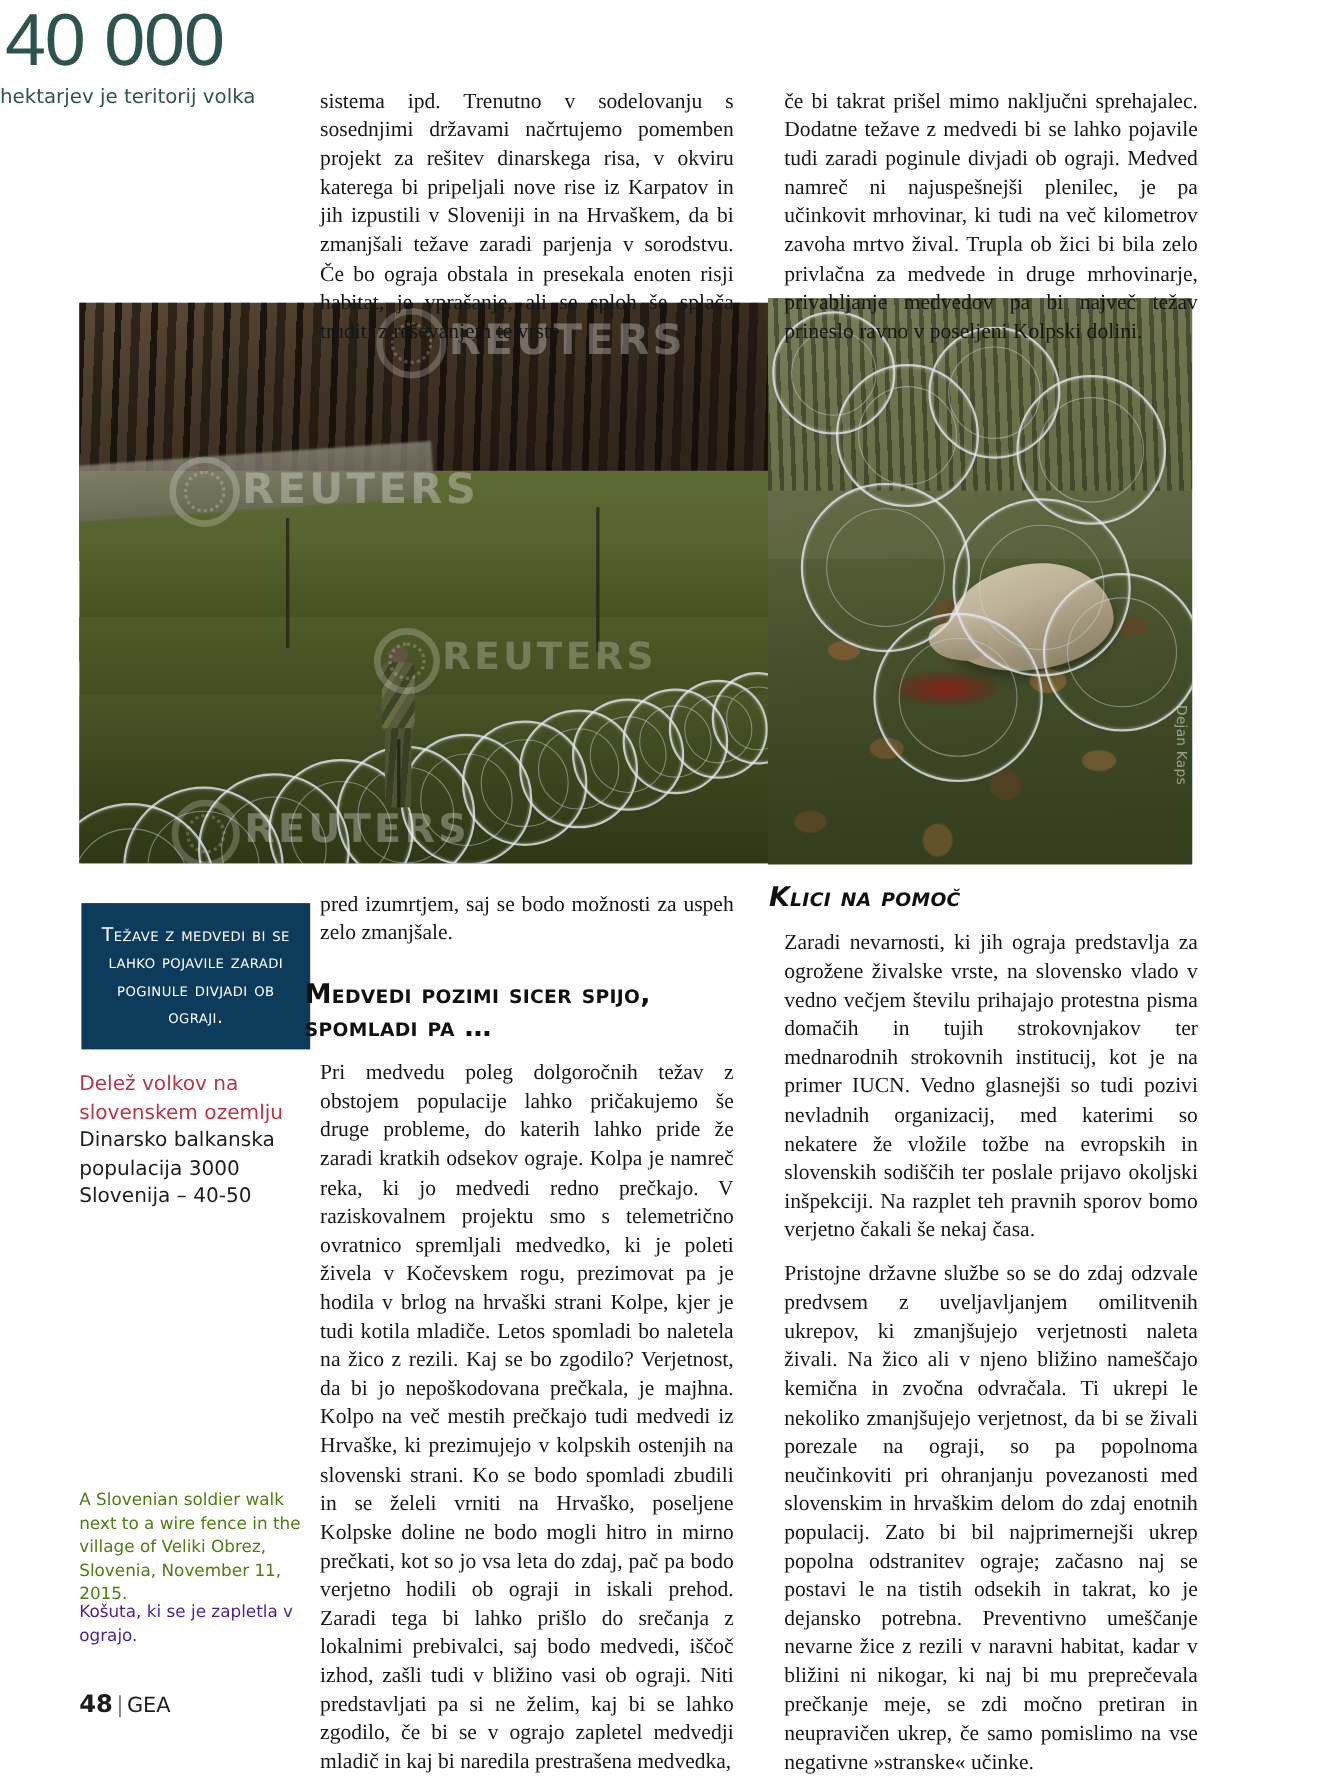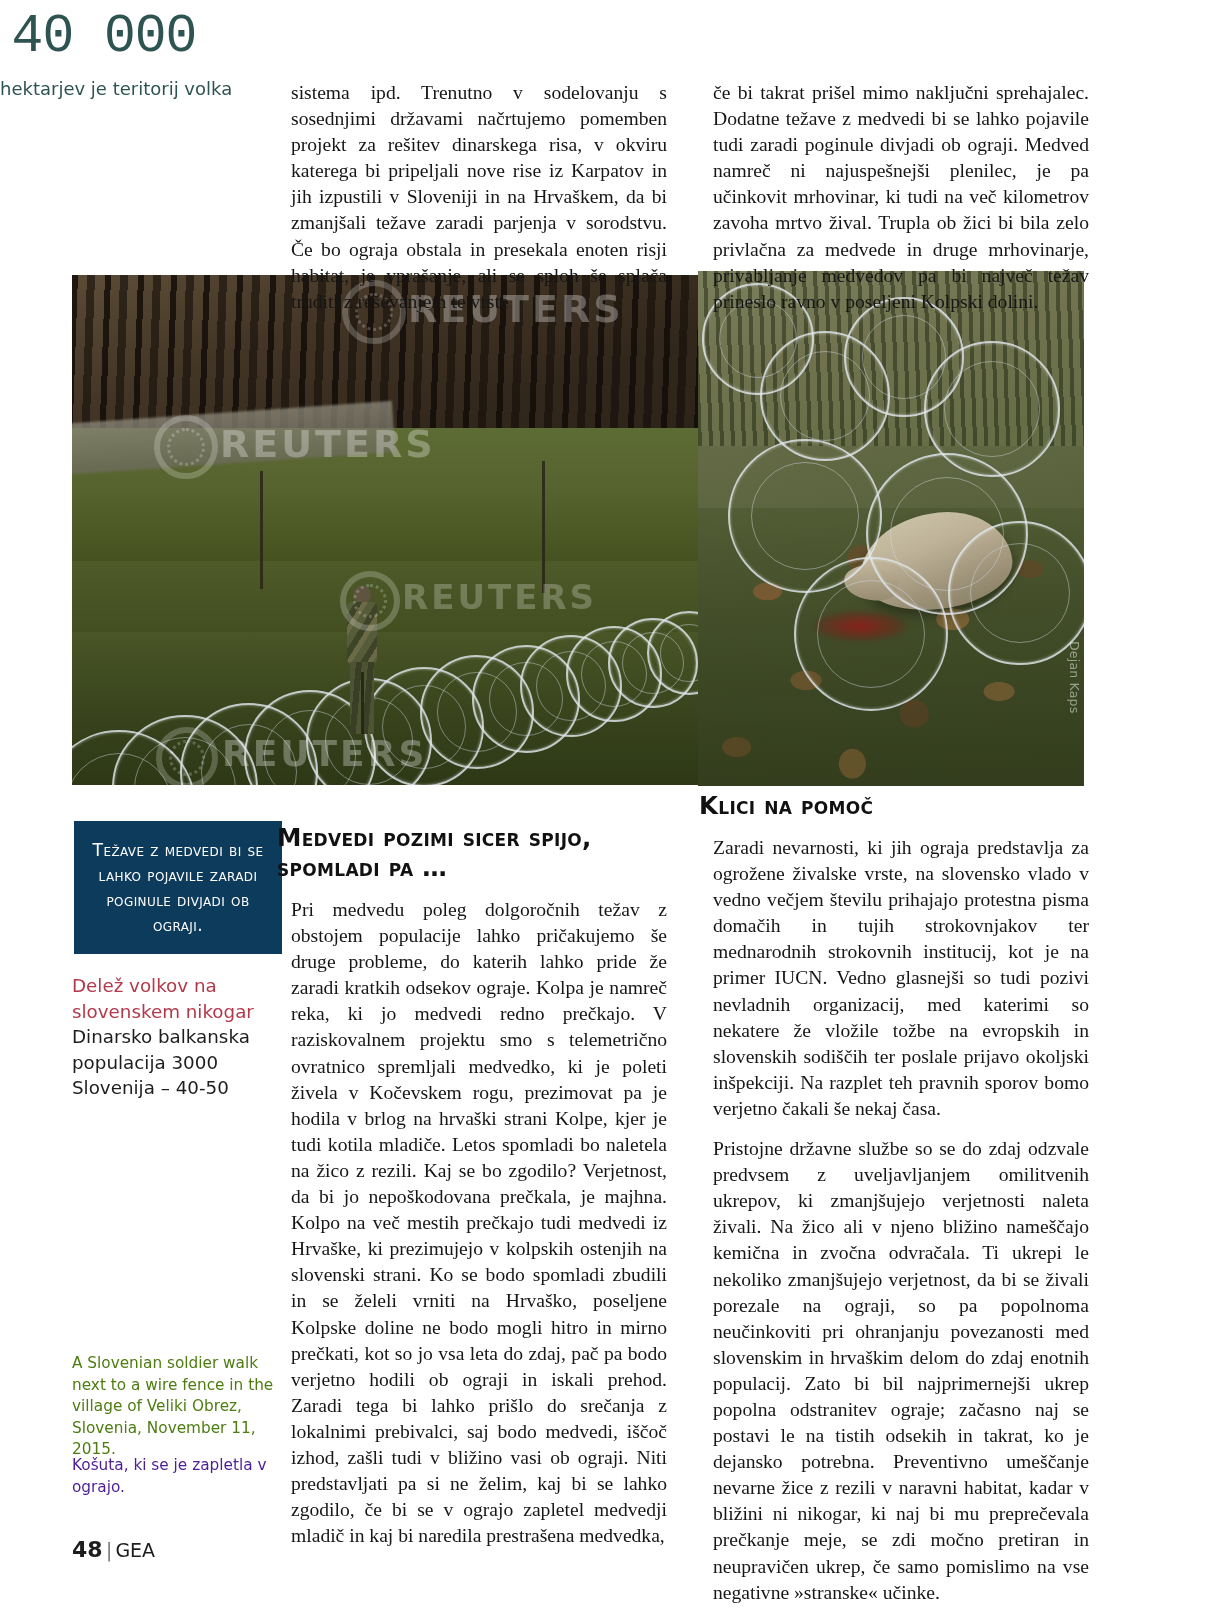--- a/index.html
+++ b/index.html
@@ -20,23 +20,23 @@
     text-align:justify;
     text-justify:inter-word;
     hyphens:manual;
     color:#161616;
   }
   .body-text p{margin:14px;}
 
   
   #stat-block{left:60px;top:128px;width:208px;text-align:center;}
   #stat-number{
-    font-family:Liberation Mono, monospace;
+    font-family:Liberation Sans, sans-serif;
     font-weight:300;
-    font-size:53px;
+    font-size:67px;
     line-height:74px;
     letter-spacing:-1px;
     color:#2e5451;
     white-space:nowrap;
   }
   #stat-caption{
     font-family:"DejaVu Sans", sans-serif;
     font-size:18px;
     line-height:19px;
     color:#2e5451;
@@ -168,21 +168,21 @@
   #col-right-bottom{left:699px;top:791px;width:404px;}
 
   .section-head{
     font-family:"DejaVu Sans", sans-serif;
     font-variant:small-caps;
     font-size:24.5px;line-height:30px;
     color:#111111;letter-spacing:.3px;
     margin:27px 0 3px 0;
     text-align:left;
   }
-  .section-head.first{margin-top:0;}
+  .section-head.first{margin-top:10px;font-style:italic;}
   .tight{margin-top:0;}
 </style>
 </head>
 <body>
 
 <div class="page">
 
   <div id="stat-block">
     <div id="stat-number">40 000</div>
     <div id="stat-caption">hektarjev je teritorij volka</div>
@@ -250,21 +250,21 @@
     <div class="coil" style="left:96px;top:286px;width:150px;height:150px;"></div>
 
     <div class="credit-v dim" style="right:2px;top:370px;">Dejan Kaps</div>
   </div>
 
   <div id="pullquote">
     <div id="pullquote-text">Težave z medvedi bi se lahko pojavile zaradi poginule divjadi ob ograji.</div>
   </div>
 
   <div id="sidebox">
-    <div id="sidebox-title">Delež volkov na slovenskem nikogar</div>
+    <div id="sidebox-title">Delež volkov na slovenskem ozemlju</div>
     <div class="sidebox-line">Dinarsko balkanska</div>
     <div class="sidebox-line">populacija 3000</div>
     <div class="sidebox-line">Slovenija – 40-50</div>
   </div>
 
   <div id="caption-en">A Slovenian soldier walk next to a wire fence in the village of Veliki Obrez, Slovenia, November 11, 2015.</div>
   <div id="caption-sl">Košuta, ki se je zapletla v ograjo.</div>
 
   <div id="folio">
     <span id="folio-num">48</span><span id="folio-sep">|</span><span id="folio-name">GEA</span>
@@ -272,20 +272,21 @@
 
   <div class="col body-text" id="col-left-top">
     <p>sistema ipd. Trenutno v sodelovanju s sosednjimi državami načrtujemo pomemben projekt za rešitev dinarskega risa, v okviru katerega bi pripeljali nove rise iz Karpatov in jih izpustili v Sloveniji in na Hrvaškem, da bi zmanjšali težave zaradi parjenja v sorodstvu. Če bo ograja obstala in presekala enoten risji habitat, je vprašanje, ali se sploh še splača truditi z reševanjem te vrste</p>
   </div>
 
   <div class="col body-text" id="col-right-top">
     <p>če bi takrat prišel mimo naključni sprehajalec. Dodatne težave z medvedi bi se lahko pojavile tudi zaradi poginule divjadi ob ograji. Medved namreč ni najuspešnejši plenilec, je pa učinkovit mrhovinar, ki tudi na več kilometrov zavoha mrtvo žival. Trupla ob žici bi bila zelo privlačna za medvede in druge mrhovinarje, privabljanje medvedov pa bi največ težav prineslo ravno v poseljeni Kolpski dolini.</p>
   </div>
 
   <div class="col body-text" id="col-left-bottom">
+    <p>pred izumrtjem, saj se bodo možnosti za uspeh zelo zmanjšale.</p>
     <h2 class="section-head">Medvedi pozimi sicer spijo, spomladi pa …</h2>
     <p class="tight">Pri medvedu poleg dolgoročnih težav z obstojem populacije lahko pričakujemo še druge probleme, do katerih lahko pride že zaradi kratkih odsekov ograje. Kolpa je namreč reka, ki jo medvedi redno prečkajo. V raziskovalnem projektu smo s telemetrično ovratnico spremljali medvedko, ki je poleti živela v Kočevskem rogu, prezimovat pa je hodila v brlog na hrvaški strani Kolpe, kjer je tudi kotila mladiče. Letos spomladi bo naletela na žico z rezili. Kaj se bo zgodilo? Verjetnost, da bi jo nepoškodovana prečkala, je majhna. Kolpo na več mestih prečkajo tudi medvedi iz Hrvaške, ki prezimujejo v kolpskih ostenjih na slovenski strani. Ko se bodo spomladi zbudili in se želeli vrniti na Hrvaško, poseljene Kolpske doline ne bodo mogli hitro in mirno prečkati, kot so jo vsa leta do zdaj, pač pa bodo verjetno hodili ob ograji in iskali prehod. Zaradi tega bi lahko prišlo do srečanja z lokalnimi prebivalci, saj bodo medvedi, iščoč izhod, zašli tudi v bližino vasi ob ograji. Niti predstavljati pa si ne želim, kaj bi se lahko zgodilo, če bi se v ograjo zapletel medvedji mladič in kaj bi naredila prestrašena medvedka,</p>
   </div>
 
   <div class="col body-text" id="col-right-bottom">
     <h2 class="section-head first">Klici na pomoč</h2>
     <p class="tight">Zaradi nevarnosti, ki jih ograja predstavlja za ogrožene živalske vrste, na slovensko vlado v vedno večjem številu prihajajo protestna pisma domačih in tujih strokovnjakov ter mednarodnih strokovnih institucij, kot je na primer IUCN. Vedno glasnejši so tudi pozivi nevladnih organizacij, med katerimi so nekatere že vložile tožbe na evropskih in slovenskih sodiščih ter poslale prijavo okoljski inšpekciji. Na razplet teh pravnih sporov bomo verjetno čakali še nekaj časa.</p>
     <p>Pristojne državne službe so se do zdaj odzvale predvsem z uveljavljanjem omilitvenih ukrepov, ki zmanjšujejo verjetnosti naleta živali. Na žico ali v njeno bližino nameščajo kemična in zvočna odvračala. Ti ukrepi le nekoliko zmanjšujejo verjetnost, da bi se živali porezale na ograji, so pa popolnoma neučinkoviti pri ohranjanju povezanosti med slovenskim in hrvaškim delom do zdaj enotnih populacij. Zato bi bil najprimernejši ukrep popolna odstranitev ograje; začasno naj se postavi le na tistih odsekih in takrat, ko je dejansko potrebna. Preventivno umeščanje nevarne žice z rezili v naravni habitat, kadar v bližini ni nikogar, ki naj bi mu preprečevala prečkanje meje, se zdi močno pretiran in neupravičen ukrep, če samo pomislimo na vse negativne »stranske« učinke.</p>
   </div>
 

